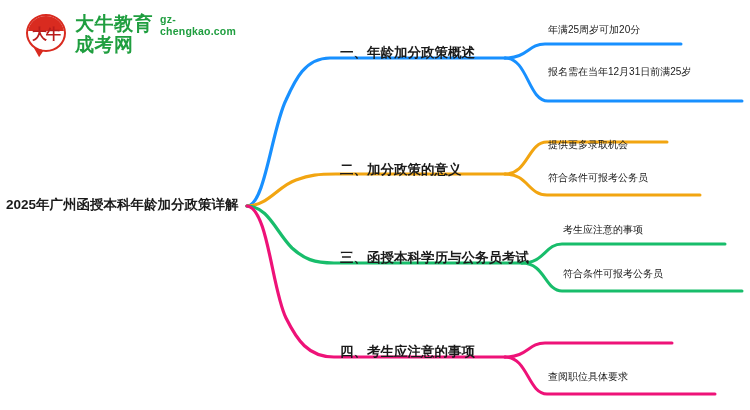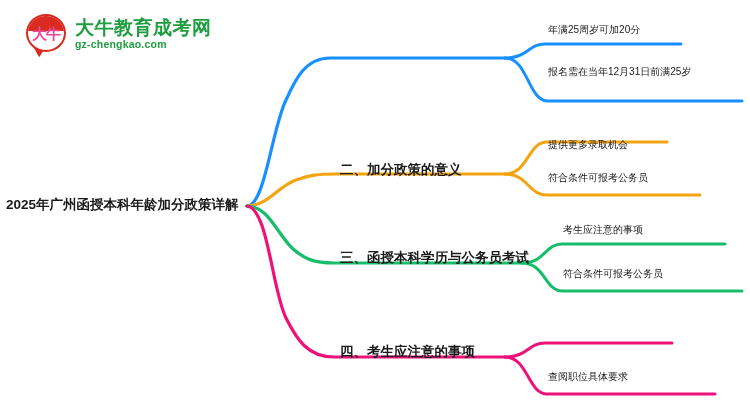--- a/index.html
+++ b/index.html
@@ -47,24 +47,24 @@
     border-left:7px solid transparent;
     border-right:3px solid transparent;
     border-top:8px solid #d92b20;
     transform:rotate(12deg);
   }
   .logo-mark-text {
     position:absolute; left:0; top:0;
     width:40px; height:38px;
     display:flex; align-items:center; justify-content:center;
     font-size:15px; font-weight:bold; letter-spacing:-1px;
-    color:#ec4899; line-height:1;
+    color:#b91c1c; line-height:1;
     z-index:3;
   }
-  .logo-text-wrap { display:flex; flex-direction:column; justify-content:center; }
+  .logo-text-wrap { display:flex; flex-direction:row; justify-content:center; }
   .logo-cn {
     font-size:19px; font-weight:bold; color:#1f9e3f;
     letter-spacing:0.5px; line-height:1.12;
   }
   .logo-en {
     font-size:10.5px; font-weight:bold; color:#1f9e3f;
     letter-spacing:0.2px; line-height:1.2;
   }
 
   
@@ -119,20 +119,21 @@
     <path d="M522,263 C545,263 545,244 562,244 L725,244" fill="none" stroke="#18bd6b" stroke-width="3" stroke-linecap="round"></path>
     <path d="M522,263 C545,263 545,291 562,291 L742,291" fill="none" stroke="#18bd6b" stroke-width="3" stroke-linecap="round"></path>
 
     <path d="M247,206 C268,208 272,290 286,318 C297,340 308,357 334,357 L505,357" fill="none" stroke="#ee1278" stroke-width="3.2" stroke-linecap="round"></path>
     <path d="M505,357 C528,357 528,343 545,343 L672,343" fill="none" stroke="#ee1278" stroke-width="3" stroke-linecap="round"></path>
     <path d="M505,357 C528,357 528,394 547,394 L715,394" fill="none" stroke="#ee1278" stroke-width="3" stroke-linecap="round"></path>
   </svg>
 
   <div class="node" id="root-node">2025年广州函授本科年龄加分政策详解</div>
 
+  <div class="node branch-label" style="left:340px; top:45px;">一、年龄加分政策概述</div>
   <div class="node leaf-label" style="left:548px; top:24px;">年满25周岁可加20分</div>
   <div class="node leaf-label" style="left:548px; top:66px;">报名需在当年12月31日前满25岁</div>
 
   <div class="node branch-label" style="left:340px; top:146px;margin-top:16px;">二、加分政策的意义</div>
   <div class="node leaf-label" style="left:548px; top:139px;text-align:center;">提供更多录取机会</div>
   <div class="node leaf-label" style="left:548px; top:172px;">符合条件可报考公务员</div>
 
   <div class="node branch-label" style="left:340px; top:250px;">三、函授本科学历与公务员考试</div>
   <div class="node leaf-label" style="left:563px; top:224px;">考生应注意的事项</div>
   <div class="node leaf-label" style="left:563px; top:268px;">符合条件可报考公务员</div>

